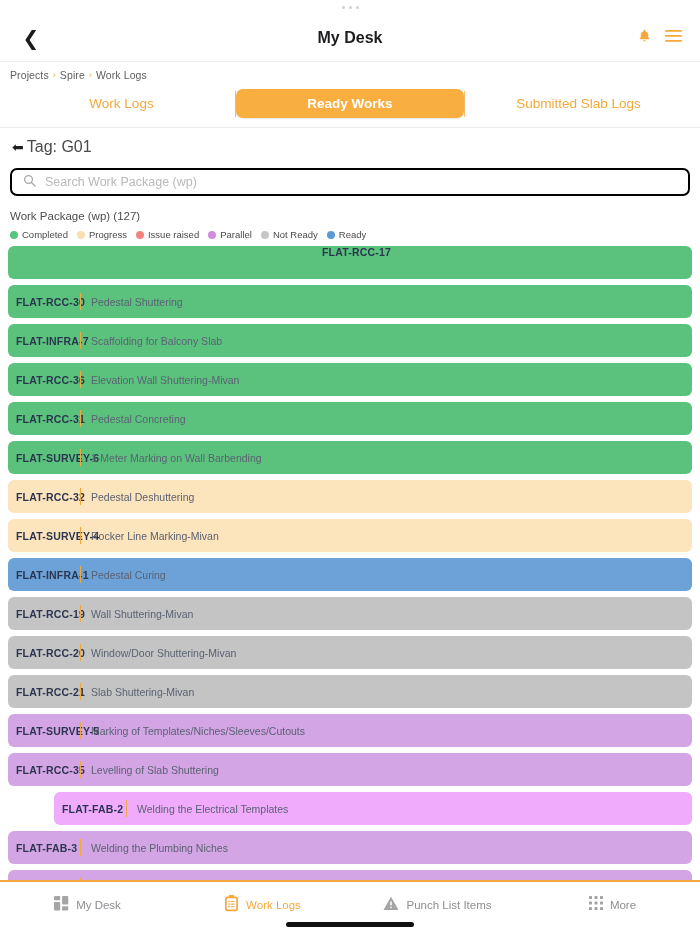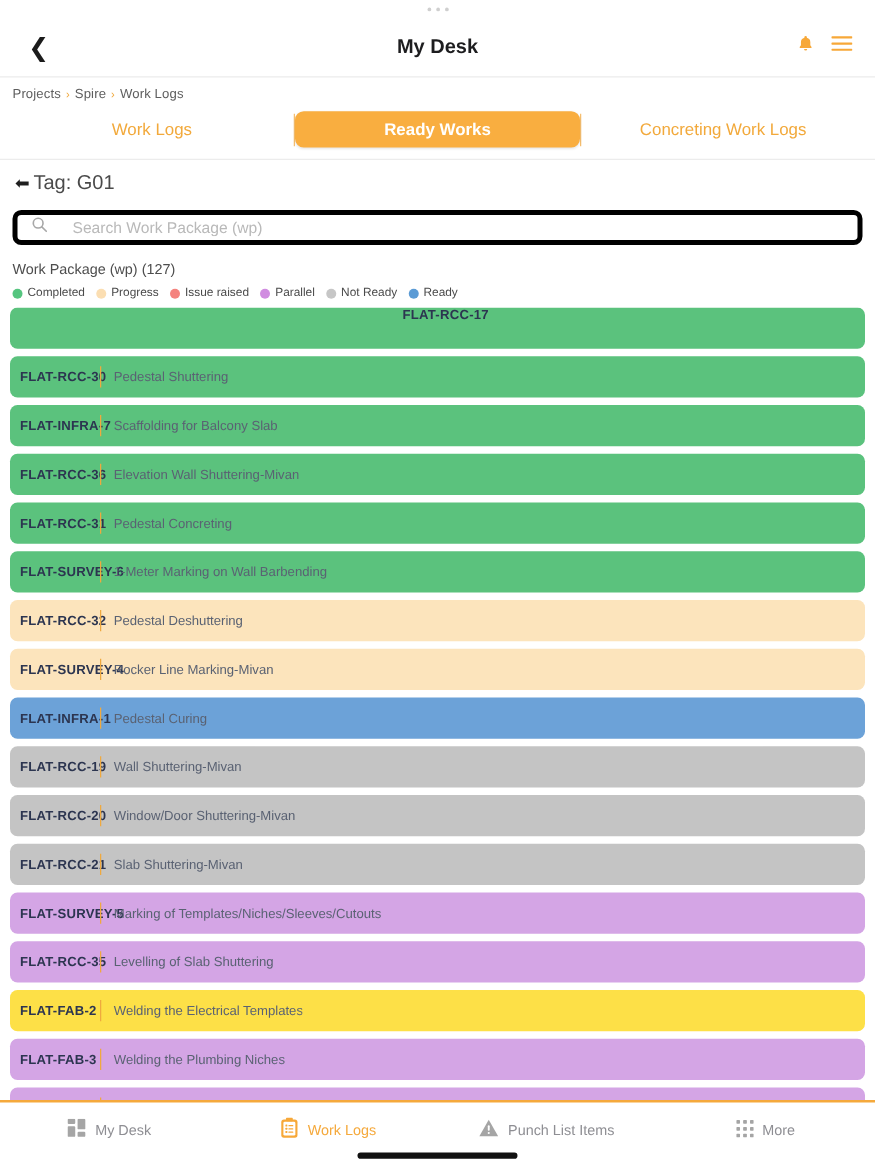--- a/index.html
+++ b/index.html
@@ -72,22 +72,22 @@
   .tagrow {
     display: flex; align-items: center; gap: 3px;
     padding: 10px 12px 4px 12px; cursor: pointer;
   }
   .tag-arrow { font-size: 14px; color: #1f1f1f; line-height: 1; font-family: "DejaVu Sans", sans-serif; }
   .tag-text { font-size: 16px; color: #4a4a4a; }
 
   
   .search-wrap { padding: 8px 10px 0 10px; }
   .search-box {
-    height: 28px; border: 4px solid #000000; border-radius: 7px;
-    display: flex; align-items: center; gap: 20px; padding: 0 11px; background: #fff;
+    height: 28px; border: 2px solid #000000; border-radius: 7px;
+    display: flex; align-items: center; gap: 9px; padding: 0 11px; background: #fff;
   }
   .search-input {
     border: 0; outline: 0; flex: 1; font-size: 12.5px; color: #333;
     font-family: "Liberation Sans", sans-serif; background: transparent;
   }
   .search-input::placeholder { color: #b9b9b9; }
 
   
   .sec-title {
     padding: 14px 12px 0 10px; font-size: 11.5px; color: #4d4d4d; font-weight: 400;
@@ -172,21 +172,21 @@
   <span class="crumb">Spire</span>
   <span class="sep">›</span>
   <span class="crumb">Work Logs</span>
 </div>
 
 <div class="tabs">
   <div class="tab">Work Logs</div>
   <div class="tab-div"></div>
   <div class="tab active">Ready Works</div>
   <div class="tab-div"></div>
-  <div class="tab">Concreting Work Logs</div>
+  <div class="tab">Submitted Slab Logs</div>
 </div>
 
 <div class="tagrow">
   <span class="tag-arrow">⬅</span>
   <span class="tag-text">Tag: G01</span>
 </div>
 
 <div class="search-wrap">
   <div class="search-box">
     <span>
@@ -292,21 +292,21 @@
     <div class="wp-row" style="background: rgb(212, 165, 229);">
       <div class="wp-code">FLAT-SURVEY-5</div>
       <div class="wp-rule"></div>
       <div class="wp-desc">Marking of Templates/Niches/Sleeves/Cutouts</div>
     </div>
     <div class="wp-row" style="background: rgb(212, 165, 229);">
       <div class="wp-code">FLAT-RCC-35</div>
       <div class="wp-rule"></div>
       <div class="wp-desc">Levelling of Slab Shuttering</div>
     </div>
-    <div class="wp-row" style="background: #fde047;">
+    <div class="wp-row" style="background: #f0abfc; margin-left: 46px;">
       <div class="wp-code">FLAT-FAB-2</div>
       <div class="wp-rule"></div>
       <div class="wp-desc">Welding the Electrical Templates</div>
     </div>
     <div class="wp-row" style="background: rgb(212, 165, 229);">
       <div class="wp-code">FLAT-FAB-3</div>
       <div class="wp-rule"></div>
       <div class="wp-desc">Welding the Plumbing Niches</div>
     </div>
     <div class="wp-row" style="background: rgb(212, 165, 229);">

